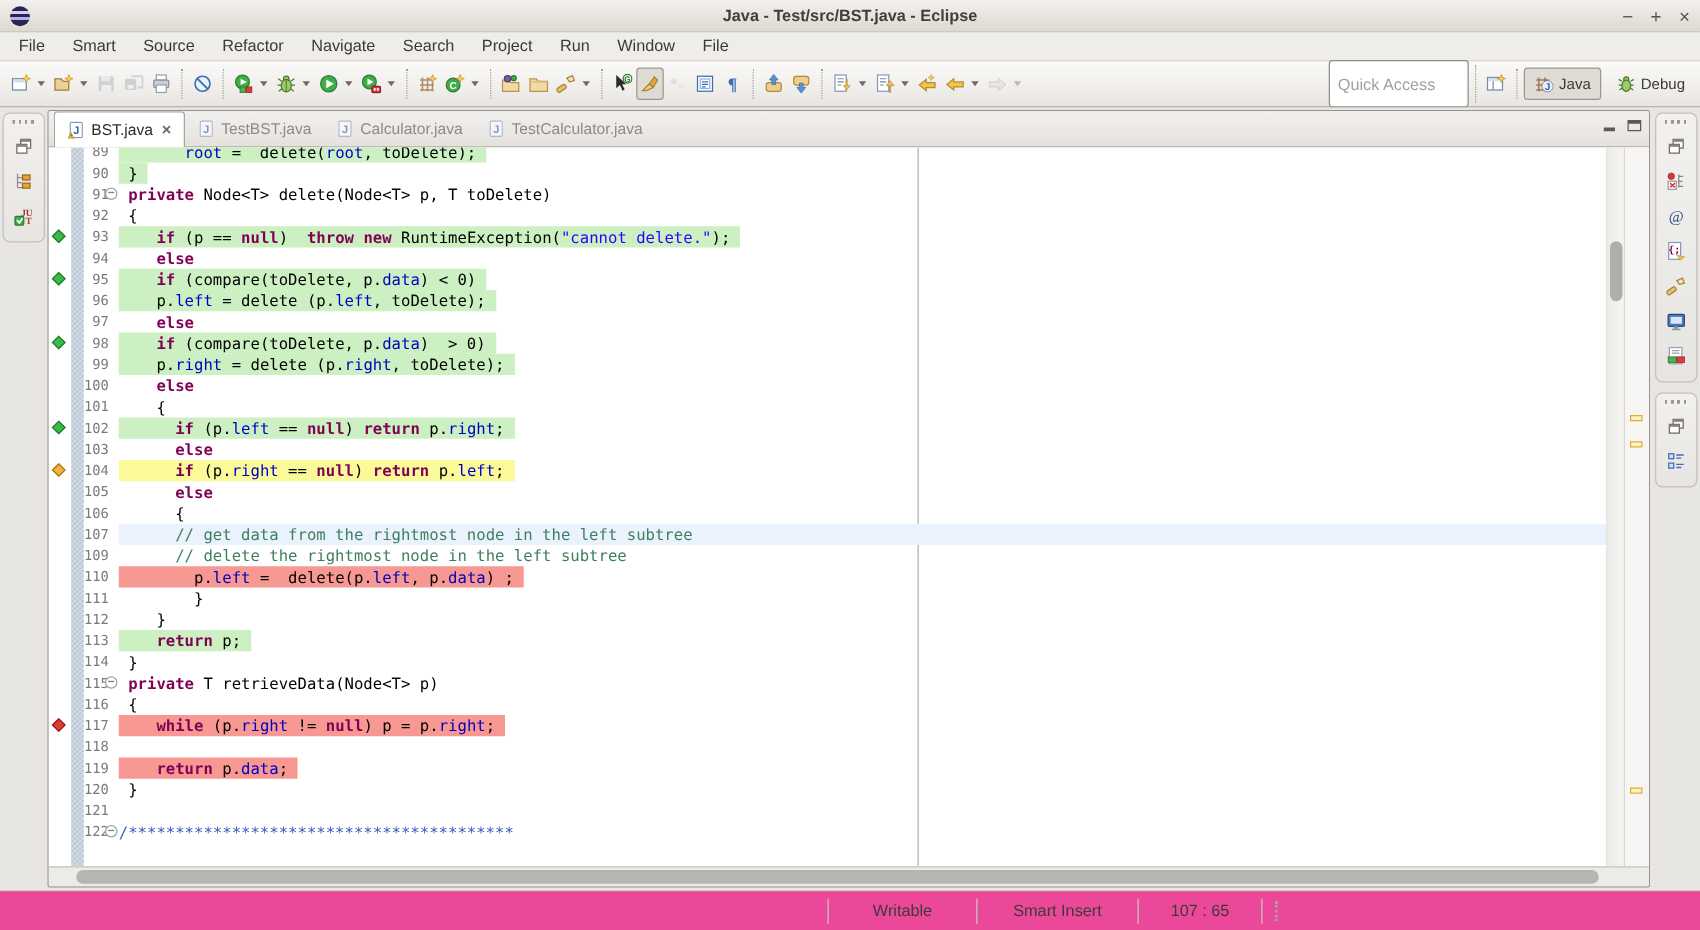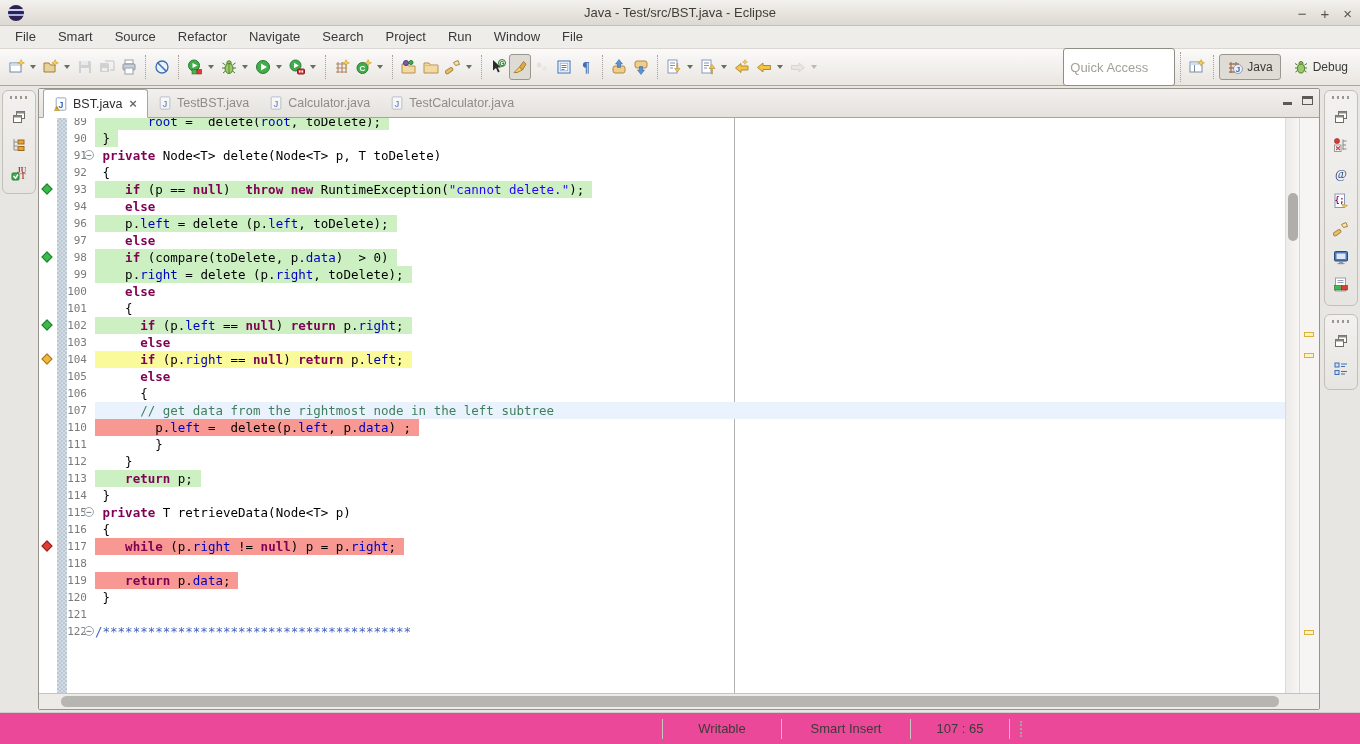--- a/index.html
+++ b/index.html
@@ -4,21 +4,21 @@
 <style>
   * { box-sizing: border-box; margin: 0; padding: 0; }
   html,body { width:1360px; height:744px; overflow:hidden; font-family:"Liberation Sans",sans-serif; background:#e8e6e2; }
 
   
   #titlebar { position:absolute; left:0; top:0; width:1360px; height:26px;
     background:linear-gradient(#f3f1ee,#dcd8d2); border-bottom:1px solid #c4c1bb;
     display:flex; align-items:center; }
   #eclipse-logo { width:16px; height:16px; border-radius:50%; margin-left:8px;
     background:linear-gradient(#2c2255 0 4px,#cdd3ee 4px 6px,#2c2255 6px 9px,#aab4e4 9px 11px,#2c2255 11px 16px); }
-  #title-text { position:absolute; left:0; right:0; text-align:center; font-size:13px; font-weight:normal; color:#413e39; }
+  #title-text { position:absolute; left:0; right:0; text-align:center; font-size:13px; font-weight:bold; color:#413e39; }
   #win-controls { position:absolute; right:8px; top:0; height:26px; display:flex; align-items:center; gap:14px;
     font-size:15px; color:#57544f; }
   #win-controls span { cursor:default; }
 
   
   #menubar { position:absolute; left:0; top:26px; width:1360px; height:22px;
     background:#efedea; display:flex; align-items:center; padding-left:4px; }
   .menu-item { padding:0 11px; font-size:13px; color:#3a3937; line-height:22px; }
 
   
@@ -475,68 +475,77 @@
             <div class="cell-code"><span class="hl cov-g"><span>    </span><span class="tk-k">if</span><span class="tk-p"> (p == </span><span class="tk-k">null</span><span class="tk-p">)  </span><span class="tk-k">throw</span><span class="tk-p"> </span><span class="tk-k">new</span><span class="tk-p"> RuntimeException(</span><span class="tk-s">"cannot delete."</span><span class="tk-p">);</span></span></div>
           </div>
           <div class="row">
             <div class="cell-annot"></div>
             <div class="cell-diff"></div>
             <div class="cell-num">94</div>
             <div class="cell-fold"></div>
             <div class="cell-code"><span><span>    </span><span class="tk-k">else</span></span></div>
           </div>
           <div class="row">
-            <div class="cell-annot"></div>
-            <div class="cell-diff"></div>
-            <div class="cell-num">96</div>
-            <div class="cell-fold"></div>
-            <div class="cell-code"><span class="hl cov-g"><span>    </span><span class="tk-p">p.</span><span class="tk-f">left</span><span class="tk-p"> = delete (p.</span><span class="tk-f">left</span><span class="tk-p">, toDelete);</span></span></div>
-          </div>
-          <div class="row">
-            <div class="cell-annot"></div>
-            <div class="cell-diff"></div>
-            <div class="cell-num">97</div>
-            <div class="cell-fold"></div>
-            <div class="cell-code"><span><span>    </span><span class="tk-k">else</span></span></div>
-          </div>
-          <div class="row">
             <div class="cell-annot">
               <span class="diamond mk-g"></span>
             </div>
             <div class="cell-diff"></div>
-            <div class="cell-num">98</div>
-            <div class="cell-fold"></div>
-            <div class="cell-code"><span class="hl cov-g"><span>    </span><span class="tk-k">if</span><span class="tk-p"> (compare(toDelete, p.</span><span class="tk-f">data</span><span class="tk-p">)  &gt; 0)</span></span></div>
-          </div>
-          <div class="row">
-            <div class="cell-annot"></div>
-            <div class="cell-diff"></div>
-            <div class="cell-num">99</div>
-            <div class="cell-fold"></div>
-            <div class="cell-code"><span class="hl cov-g"><span>    </span><span class="tk-p">p.</span><span class="tk-f">right</span><span class="tk-p"> = delete (p.</span><span class="tk-f">right</span><span class="tk-p">, toDelete);</span></span></div>
-          </div>
-          <div class="row">
-            <div class="cell-annot"></div>
-            <div class="cell-diff"></div>
-            <div class="cell-num">100</div>
+            <div class="cell-num">95</div>
+            <div class="cell-fold"></div>
+            <div class="cell-code"><span class="hl cov-g"><span>    </span><span class="tk-k">if</span><span class="tk-p"> (compare(toDelete, p.</span><span class="tk-f">data</span><span class="tk-p">) &lt; 0)</span></span></div>
+          </div>
+          <div class="row">
+            <div class="cell-annot"></div>
+            <div class="cell-diff"></div>
+            <div class="cell-num">96</div>
+            <div class="cell-fold"></div>
+            <div class="cell-code"><span class="hl cov-g"><span>    </span><span class="tk-p">p.</span><span class="tk-f">left</span><span class="tk-p"> = delete (p.</span><span class="tk-f">left</span><span class="tk-p">, toDelete);</span></span></div>
+          </div>
+          <div class="row">
+            <div class="cell-annot"></div>
+            <div class="cell-diff"></div>
+            <div class="cell-num">97</div>
             <div class="cell-fold"></div>
             <div class="cell-code"><span><span>    </span><span class="tk-k">else</span></span></div>
-          </div>
-          <div class="row">
-            <div class="cell-annot"></div>
-            <div class="cell-diff"></div>
-            <div class="cell-num">101</div>
-            <div class="cell-fold"></div>
-            <div class="cell-code"><span><span>    </span><span class="tk-p">{</span></span></div>
           </div>
           <div class="row">
             <div class="cell-annot">
               <span class="diamond mk-g"></span>
             </div>
             <div class="cell-diff"></div>
+            <div class="cell-num">98</div>
+            <div class="cell-fold"></div>
+            <div class="cell-code"><span class="hl cov-g"><span>    </span><span class="tk-k">if</span><span class="tk-p"> (compare(toDelete, p.</span><span class="tk-f">data</span><span class="tk-p">)  &gt; 0)</span></span></div>
+          </div>
+          <div class="row">
+            <div class="cell-annot"></div>
+            <div class="cell-diff"></div>
+            <div class="cell-num">99</div>
+            <div class="cell-fold"></div>
+            <div class="cell-code"><span class="hl cov-g"><span>    </span><span class="tk-p">p.</span><span class="tk-f">right</span><span class="tk-p"> = delete (p.</span><span class="tk-f">right</span><span class="tk-p">, toDelete);</span></span></div>
+          </div>
+          <div class="row">
+            <div class="cell-annot"></div>
+            <div class="cell-diff"></div>
+            <div class="cell-num">100</div>
+            <div class="cell-fold"></div>
+            <div class="cell-code"><span><span>    </span><span class="tk-k">else</span></span></div>
+          </div>
+          <div class="row">
+            <div class="cell-annot"></div>
+            <div class="cell-diff"></div>
+            <div class="cell-num">101</div>
+            <div class="cell-fold"></div>
+            <div class="cell-code"><span><span>    </span><span class="tk-p">{</span></span></div>
+          </div>
+          <div class="row">
+            <div class="cell-annot">
+              <span class="diamond mk-g"></span>
+            </div>
+            <div class="cell-diff"></div>
             <div class="cell-num">102</div>
             <div class="cell-fold"></div>
             <div class="cell-code"><span class="hl cov-g"><span>      </span><span class="tk-k">if</span><span class="tk-p"> (p.</span><span class="tk-f">left</span><span class="tk-p"> == </span><span class="tk-k">null</span><span class="tk-p">) </span><span class="tk-k">return</span><span class="tk-p"> p.</span><span class="tk-f">right</span><span class="tk-p">;</span></span></div>
           </div>
           <div class="row">
             <div class="cell-annot"></div>
             <div class="cell-diff"></div>
             <div class="cell-num">103</div>
             <div class="cell-fold"></div>
             <div class="cell-code"><span><span>      </span><span class="tk-k">else</span></span></div>
@@ -563,20 +572,27 @@
             <div class="cell-num">106</div>
             <div class="cell-fold"></div>
             <div class="cell-code"><span><span>      </span><span class="tk-p">{</span></span></div>
           </div>
           <div class="row cur">
             <div class="cell-annot"></div>
             <div class="cell-diff"></div>
             <div class="cell-num">107</div>
             <div class="cell-fold"></div>
             <div class="cell-code"><span><span>      </span><span class="tk-c">// get data from the rightmost node in the left subtree</span></span></div>
+          </div>
+          <div class="row">
+            <div class="cell-annot"></div>
+            <div class="cell-diff"></div>
+            <div class="cell-num">109</div>
+            <div class="cell-fold"></div>
+            <div class="cell-code"><span><span>      </span><span class="tk-c">// delete the rightmost node in the left subtree</span></span></div>
           </div>
           <div class="row">
             <div class="cell-annot"></div>
             <div class="cell-diff"></div>
             <div class="cell-num">110</div>
             <div class="cell-fold"></div>
             <div class="cell-code"><span class="hl cov-r"><span>        </span><span class="tk-p">p.</span><span class="tk-f">left</span><span class="tk-p"> =  delete(p.</span><span class="tk-f">left</span><span class="tk-p">, p.</span><span class="tk-f">data</span><span class="tk-p">) ;</span></span></div>
           </div>
           <div class="row">
             <div class="cell-annot"></div>

